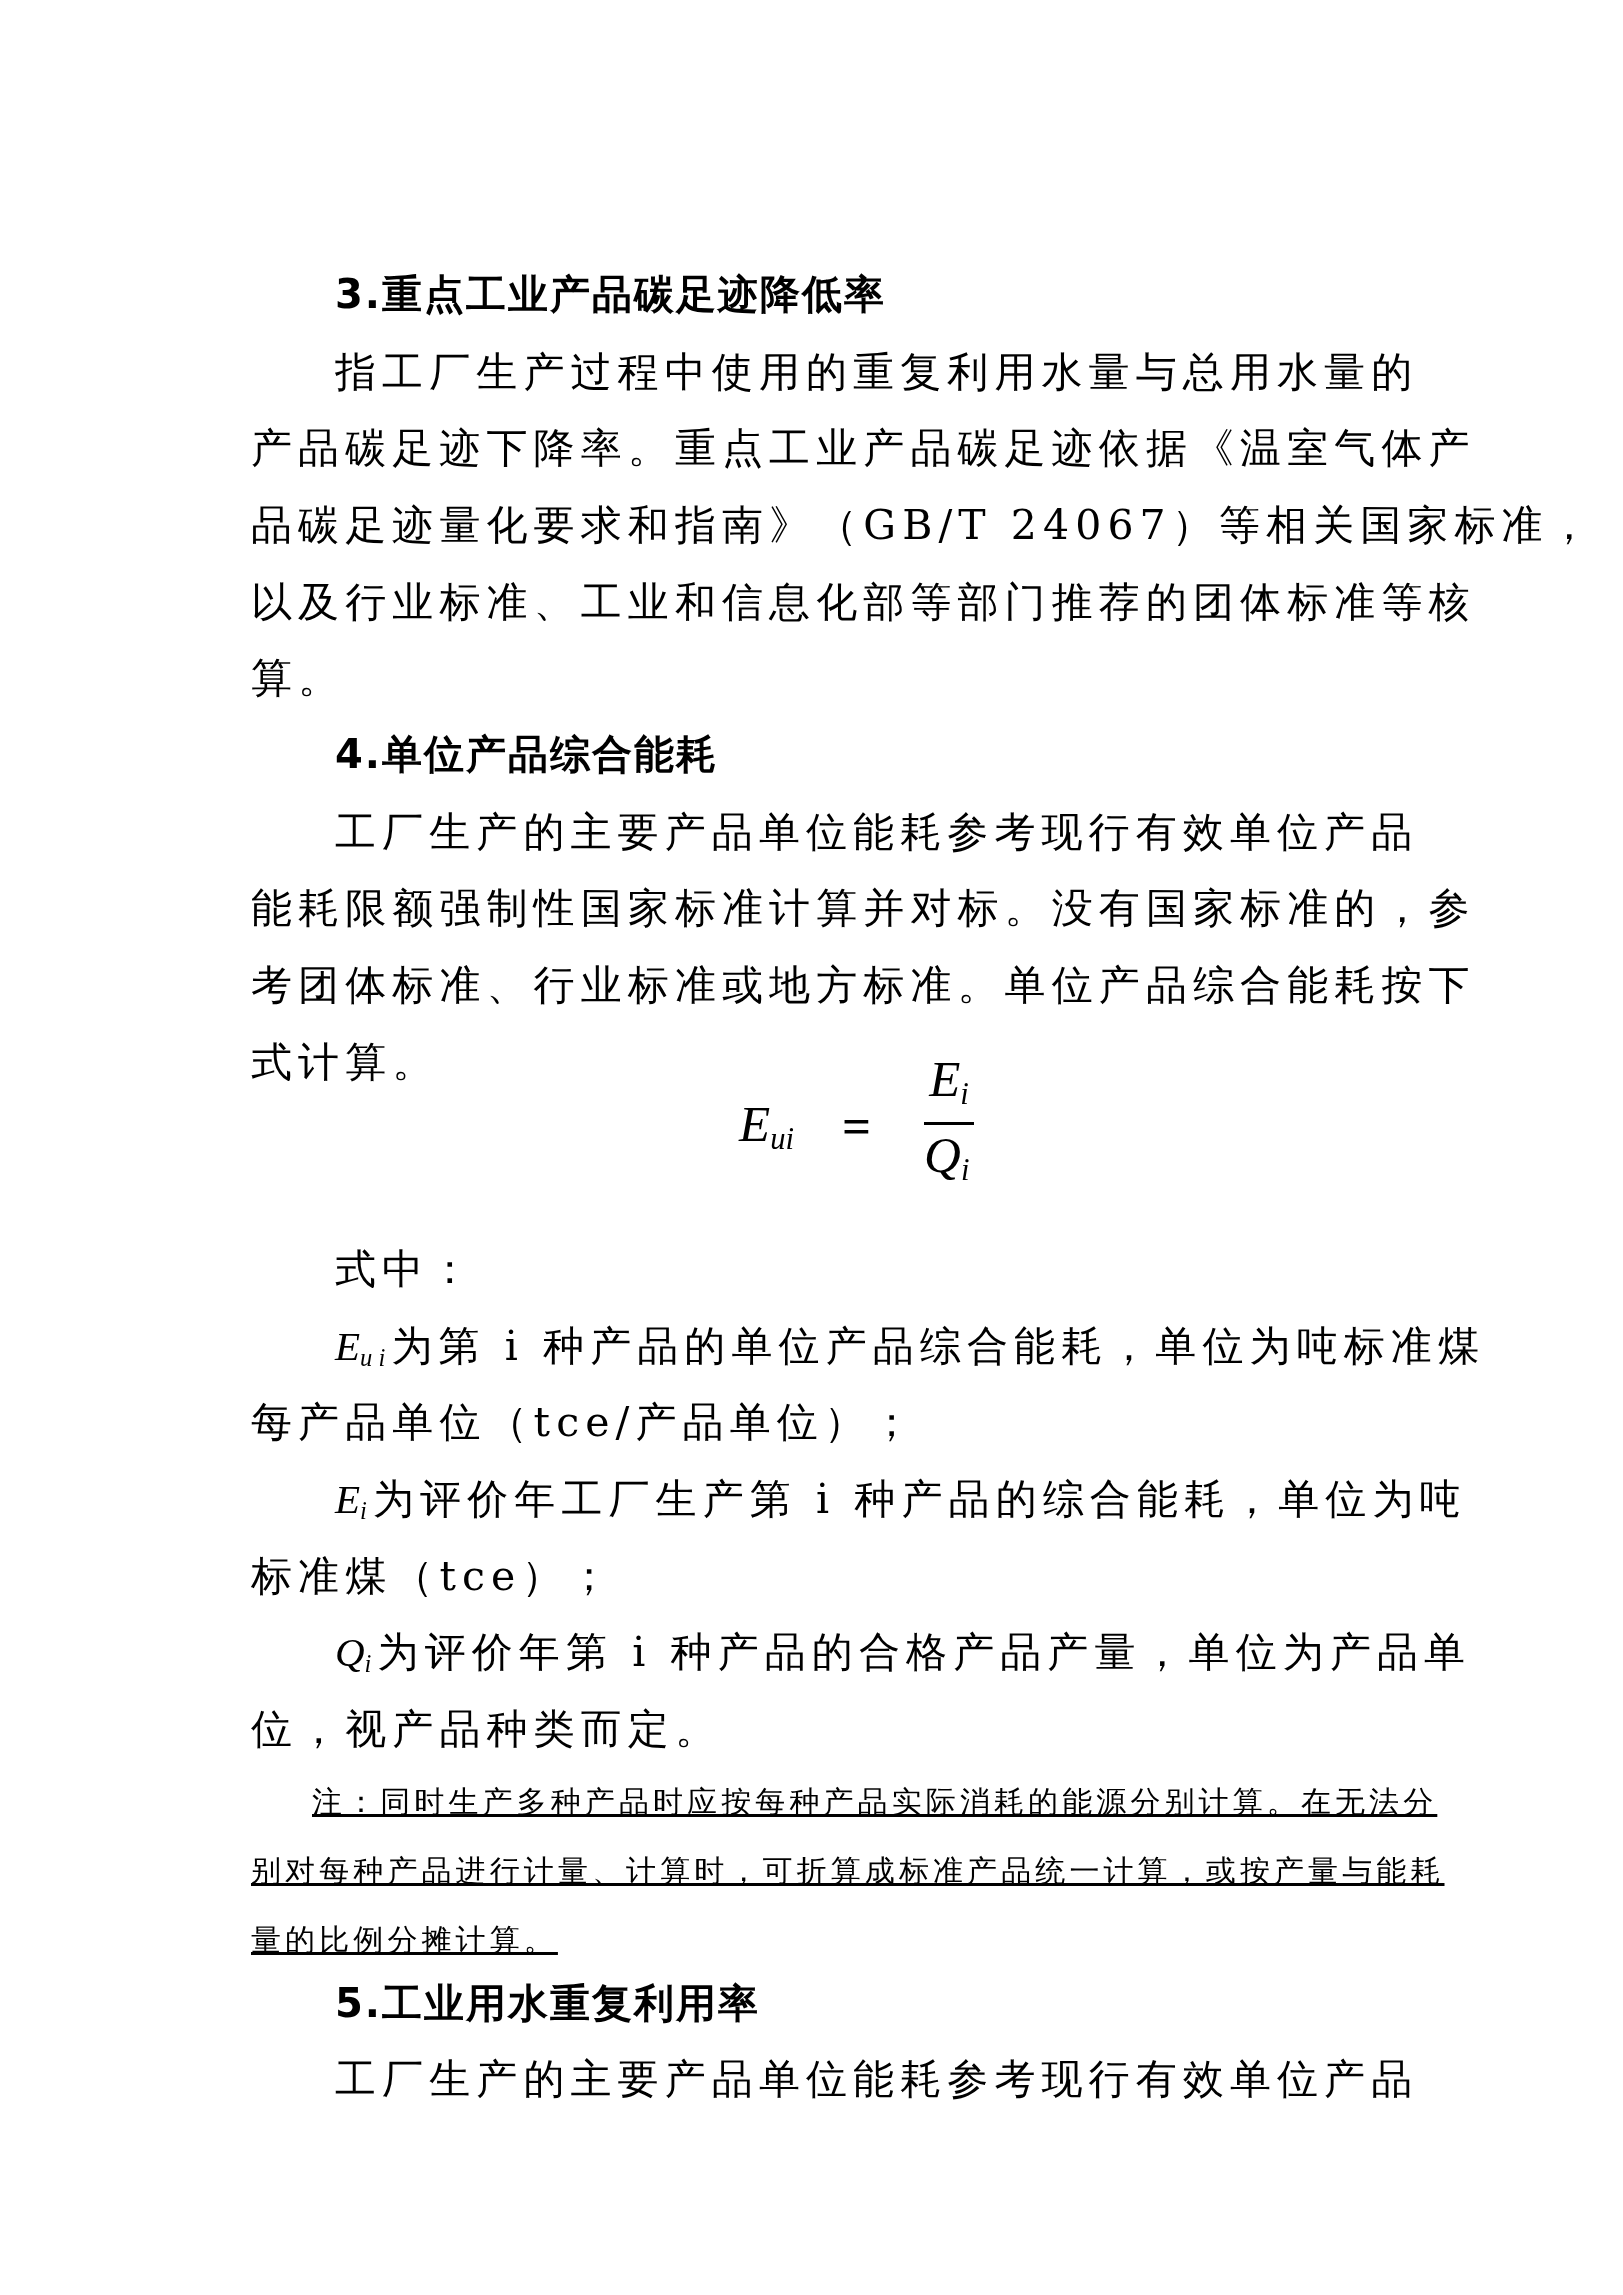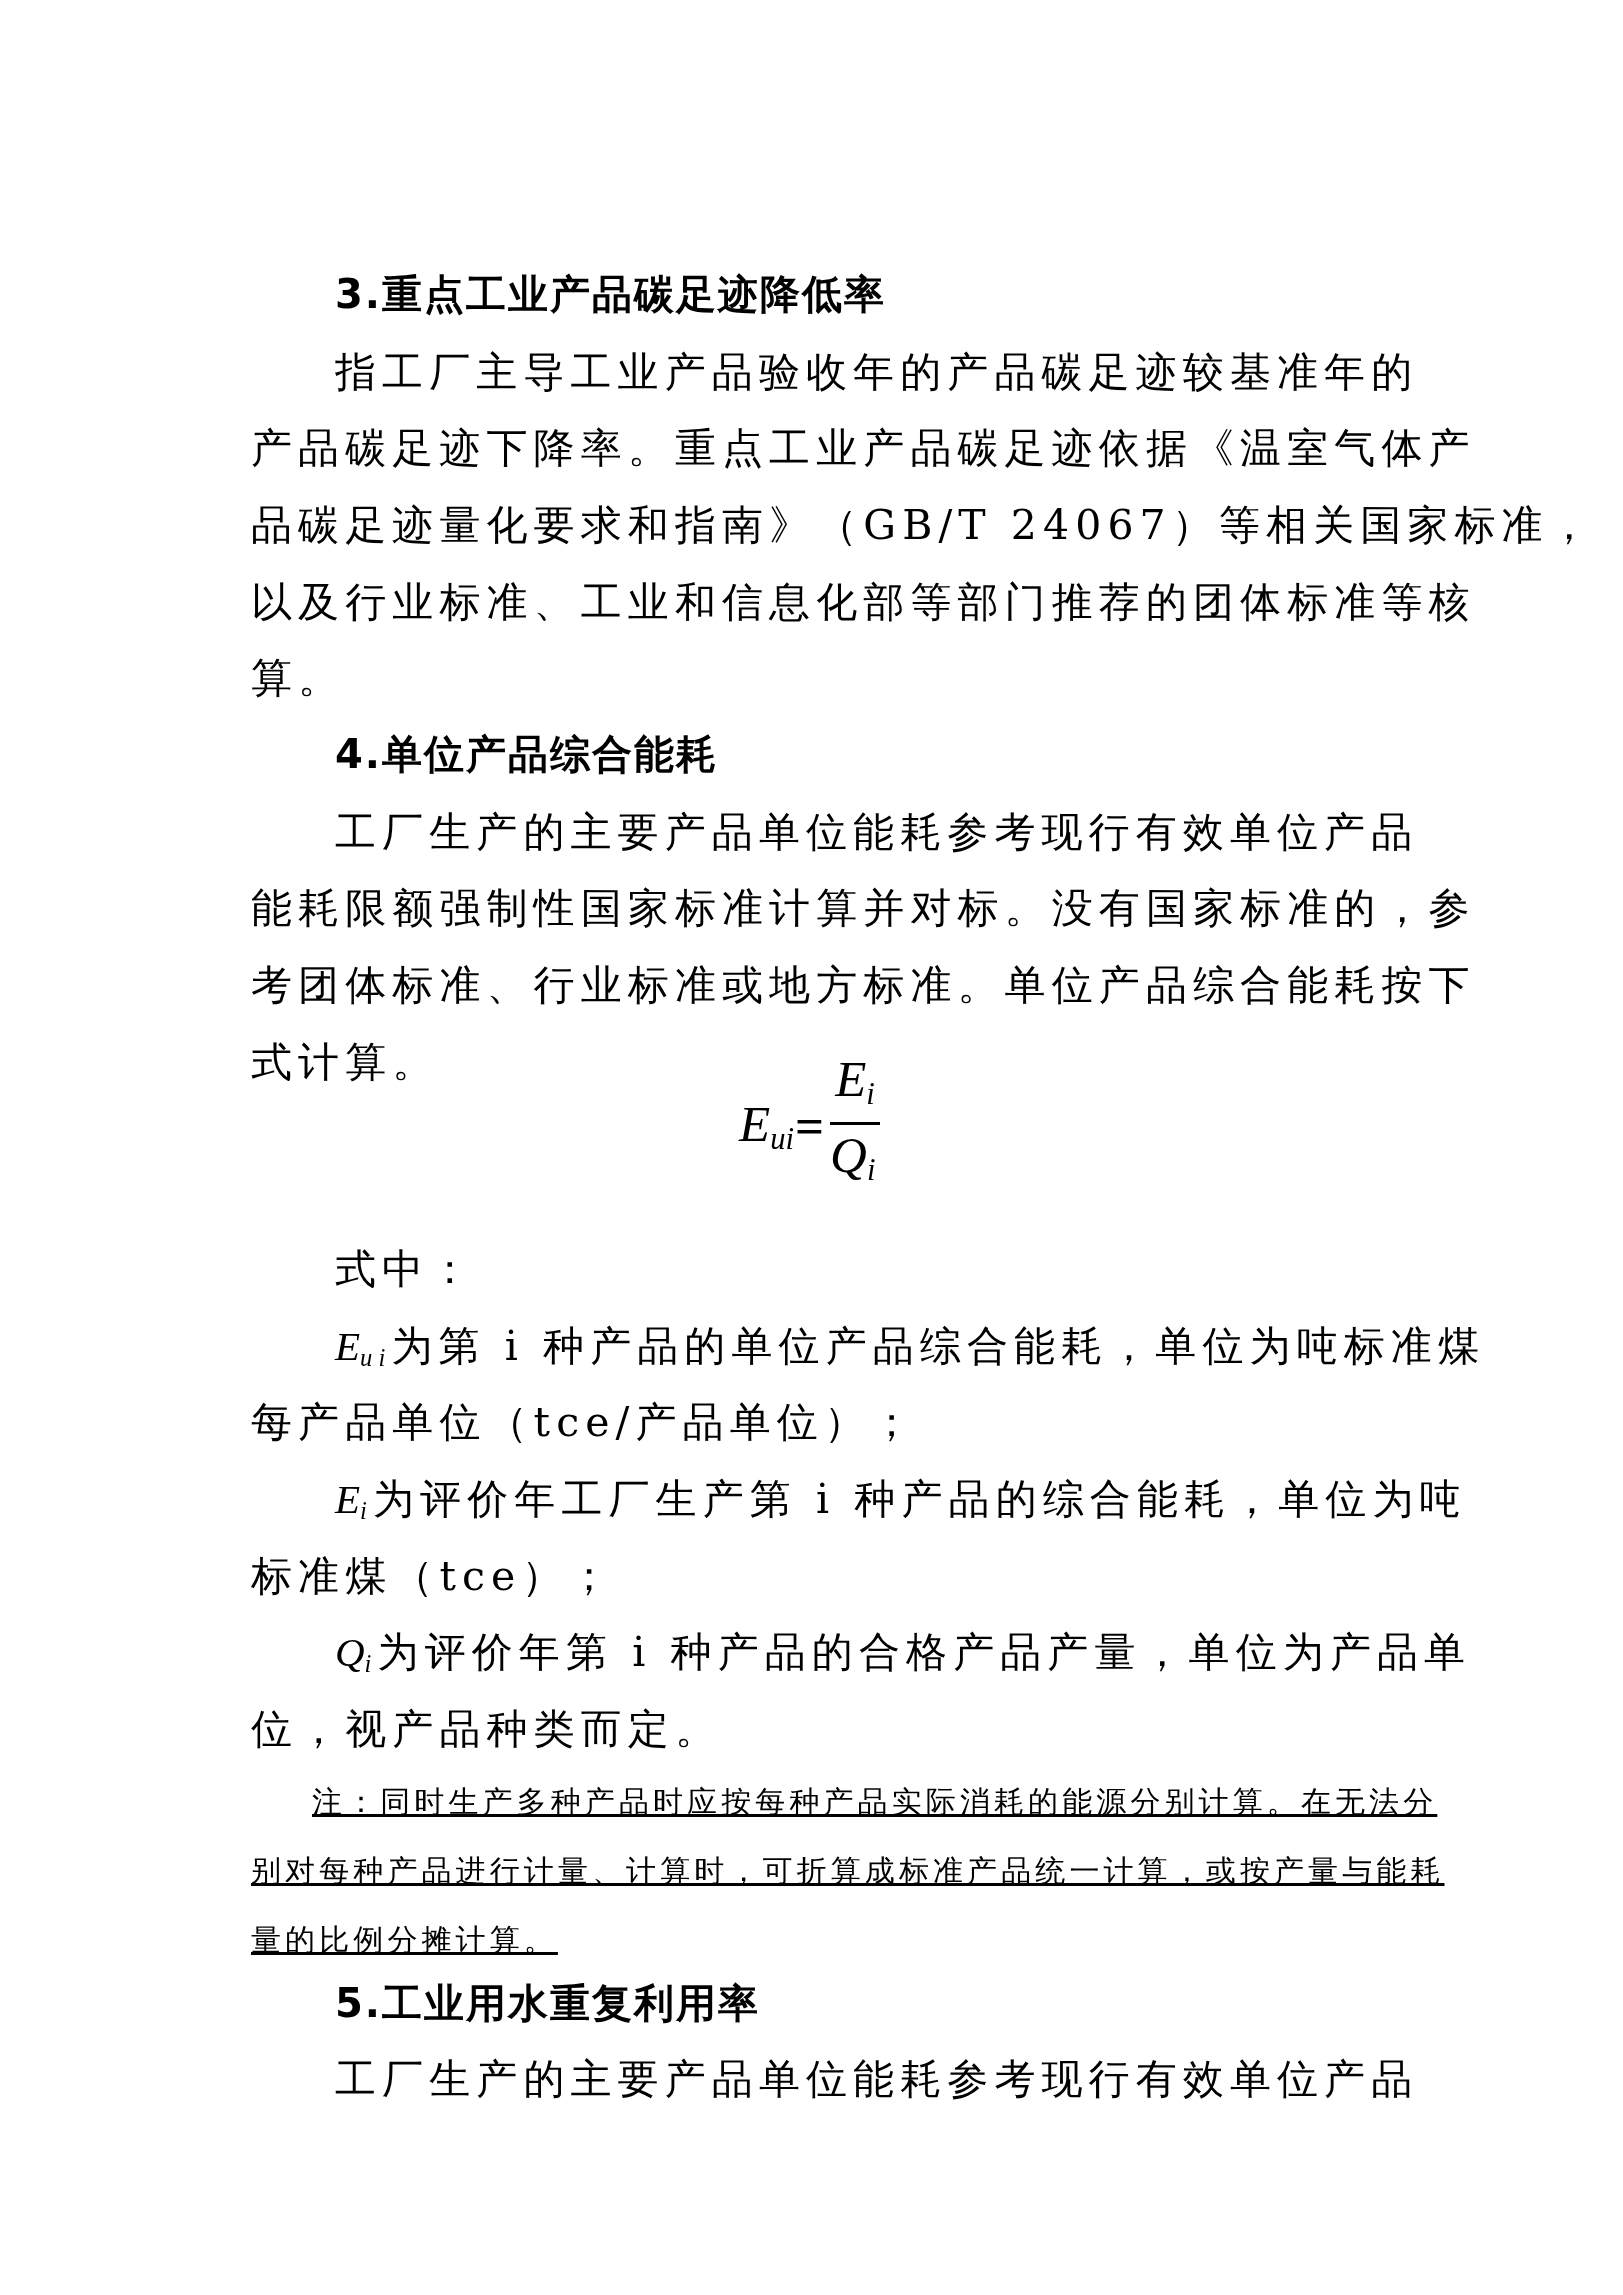--- a/index.html
+++ b/index.html
@@ -5,33 +5,33 @@
   html, body { margin:0; padding:0; background:#ffffff; }
   body { width:1623px; height:2295px; position:relative; overflow:hidden;
          font-family:"DejaVu Serif","Liberation Serif",serif; color:#000; }
   .page { position:absolute; left:251px; top:0; width:1138px; }
   .line { position:absolute; left:0; white-space:nowrap; font-size:41px; line-height:51px; letter-spacing:6.1px;margin-top:45px; }
   .indent { left:84px; }
   .heading { font-family:"DejaVu Sans","Liberation Sans",sans-serif; font-weight:bold; font-size:40px; letter-spacing:2px; }
   .note { font-size:30px; letter-spacing:4.1px; line-height:41px;text-decoration:underline; }
   .it { font-family:"Liberation Serif",serif; font-style:italic; letter-spacing:0; }
   sub.s { font-size:0.6em; vertical-align:-0.25em; font-style:italic; font-family:"Liberation Serif",serif; }
-  .formula { position:absolute; left:488px; top:1051px; font-family:"Liberation Serif",serif; font-style:italic; font-size:51px; display:flex; align-items:center; }
+  .formula { position:absolute; left:488px; top:1051px; font-family:"Liberation Serif",serif; font-style:italic; font-size:51px; display:flex; align-items:center;gap:47px; }
   .frac { display:inline-flex; flex-direction:column; align-items:flex-start; margin-left:5.1px; }
   .frac .num { border-bottom:3.1px solid #000; padding:0 5.1px; line-height:56px; }
   .frac .den { line-height:61px; }
   .eq { font-style:normal; font-weight:bold; margin:0 1px; }
 </style>
 </head>
 <body>
 
 <div class="page">
 
   <div class="line indent heading" style="top:224px">3.重点工业产品碳足迹降低率</div>
-  <div class="line indent" style="top:302px">指工厂主导工业产品验收年的产品碳足迹较基准年的</div>
+  <div class="line indent" style="top:302px">指工厂生产过程中使用的重复利用水量与总用水量的</div>
   <div class="line" style="top:378px">产品碳足迹下降率。重点工业产品碳足迹依据《温室气体产</div>
   <div class="line" style="top:455px">品碳足迹量化要求和指南》（GB/T 24067）等相关国家标准，</div>
   <div class="line" style="top:532px">以及行业标准、工业和信息化部等部门推荐的团体标准等核</div>
   <div class="line" style="top:608px">算。</div>
 
   <div class="line indent heading" style="top:684px">4.单位产品综合能耗</div>
   <div class="line indent" style="top:762px">工厂生产的主要产品单位能耗参考现行有效单位产品</div>
   <div class="line" style="top:838px">能耗限额强制性国家标准计算并对标。没有国家标准的，参</div>
   <div class="line" style="top:915px">考团体标准、行业标准或地方标准。单位产品综合能耗按下</div>
   <div class="line" style="top:992px">式计算。</div>

